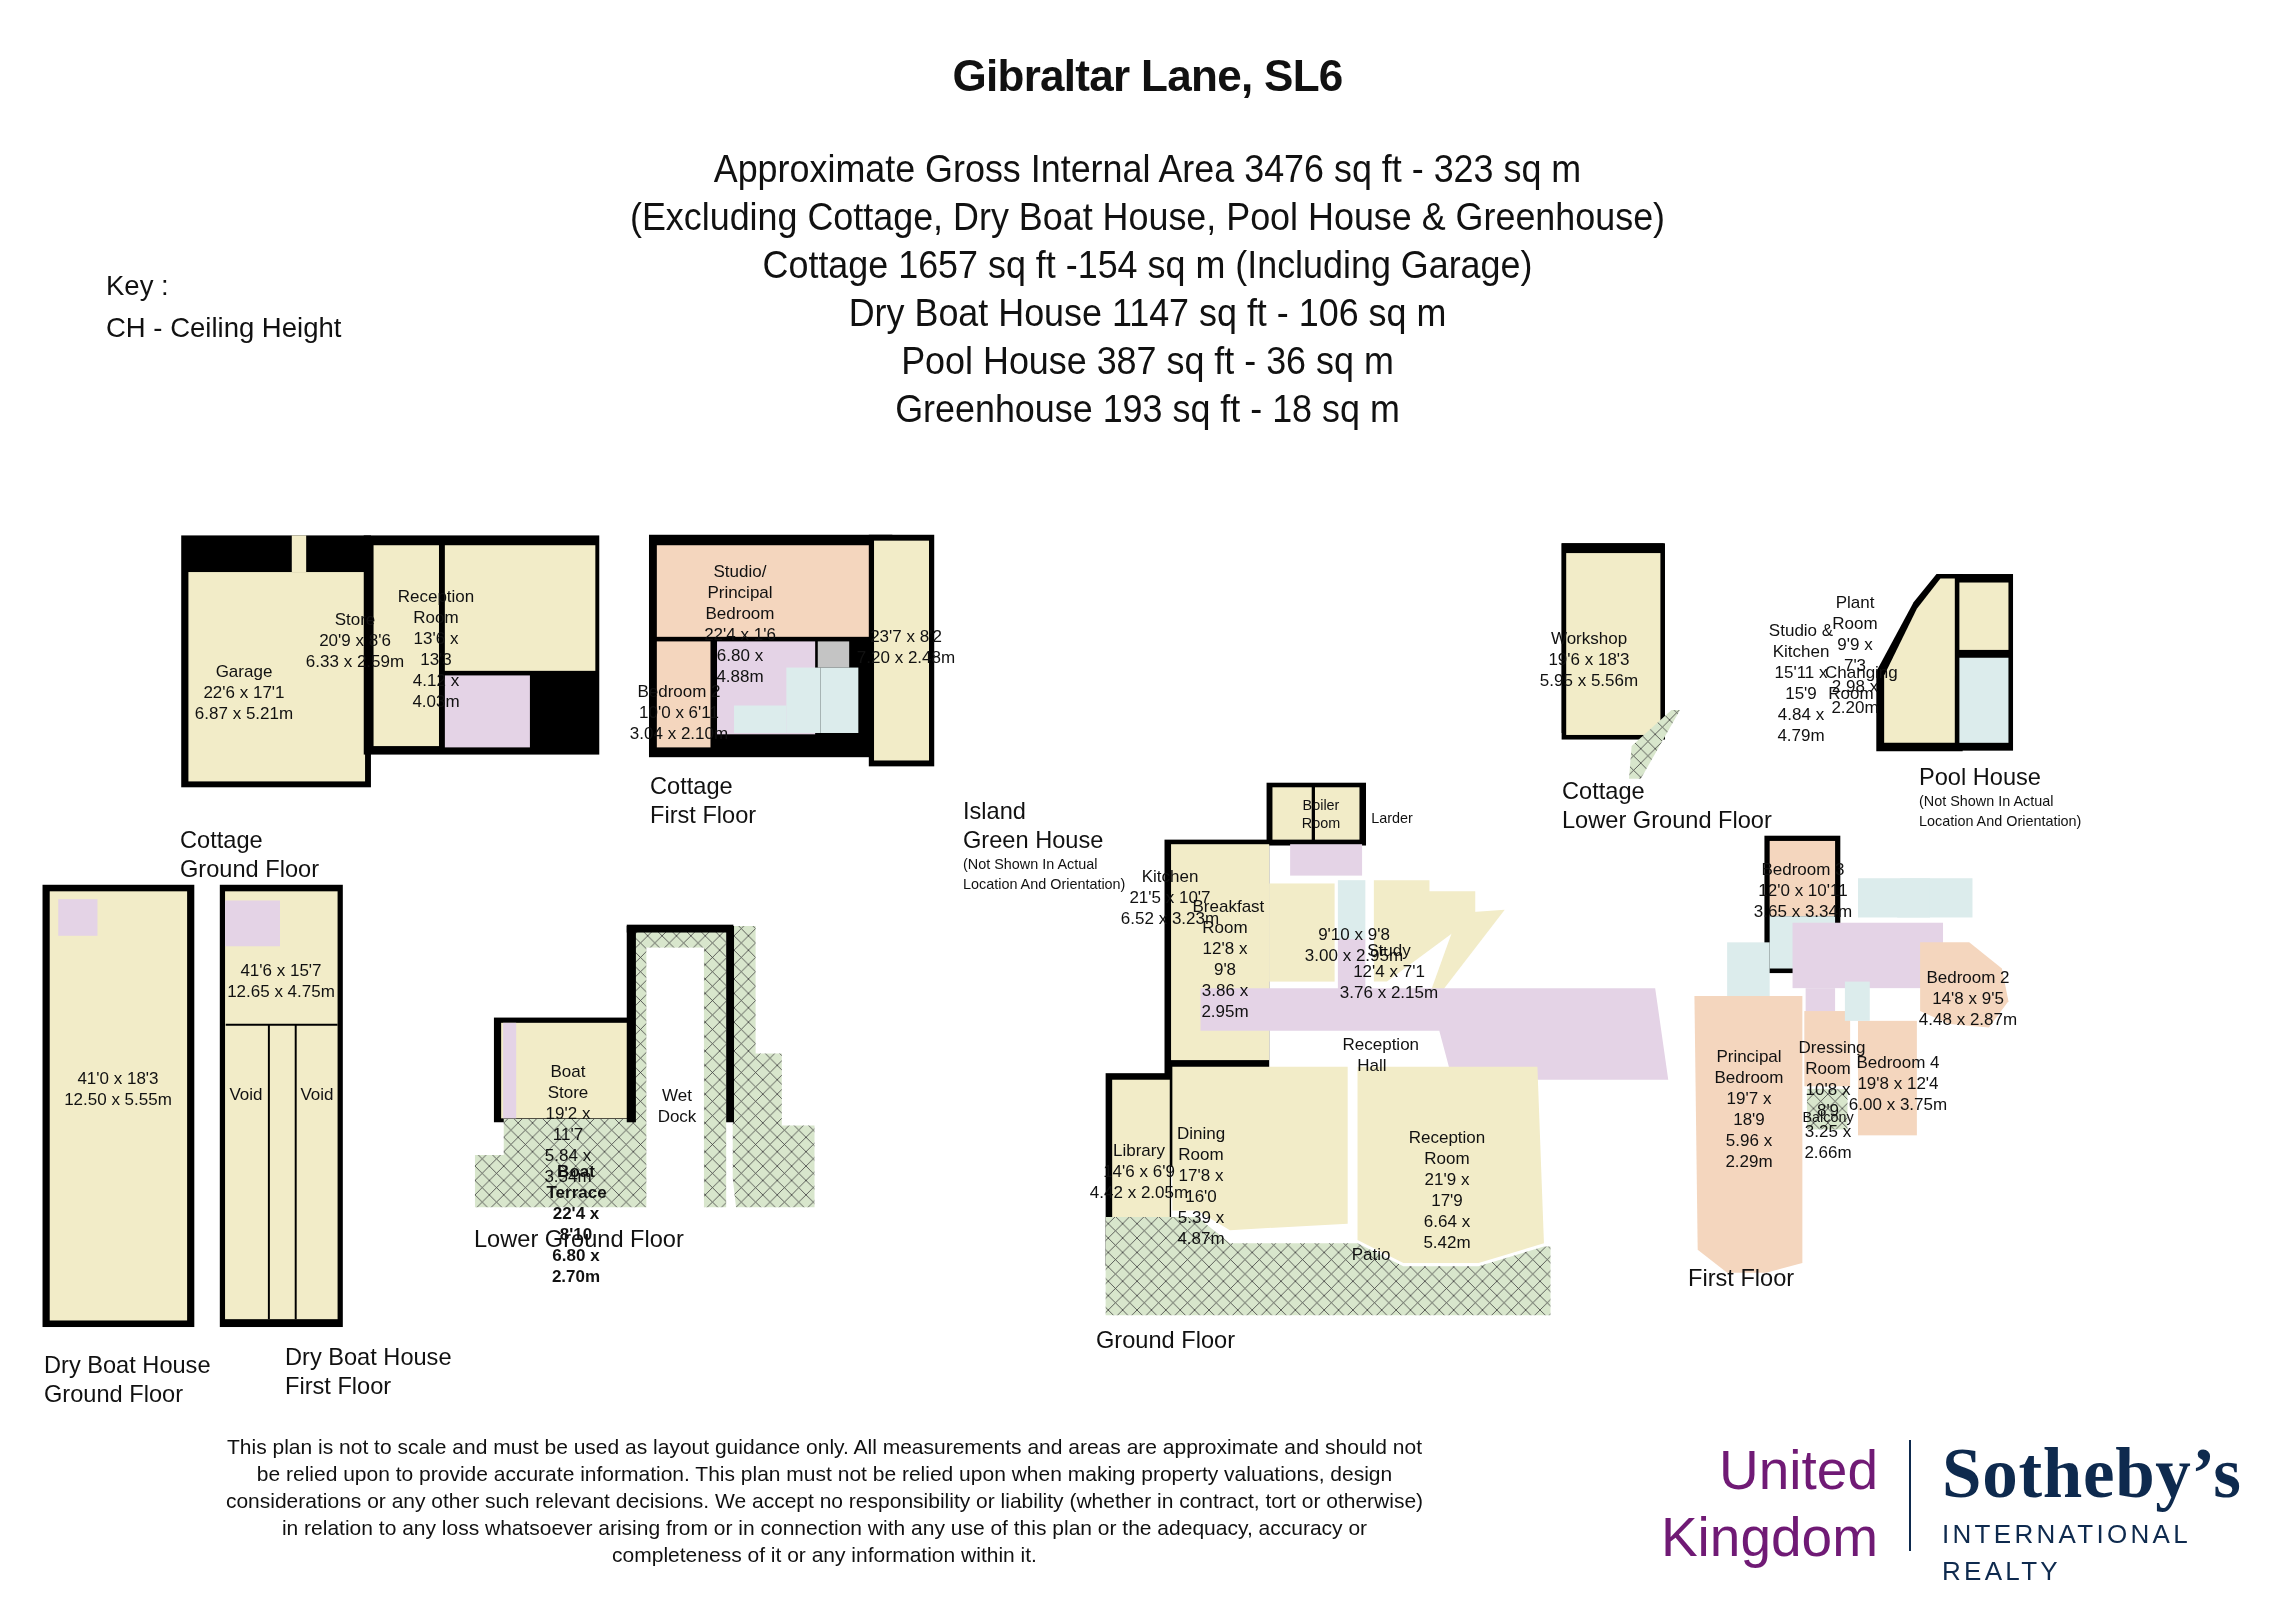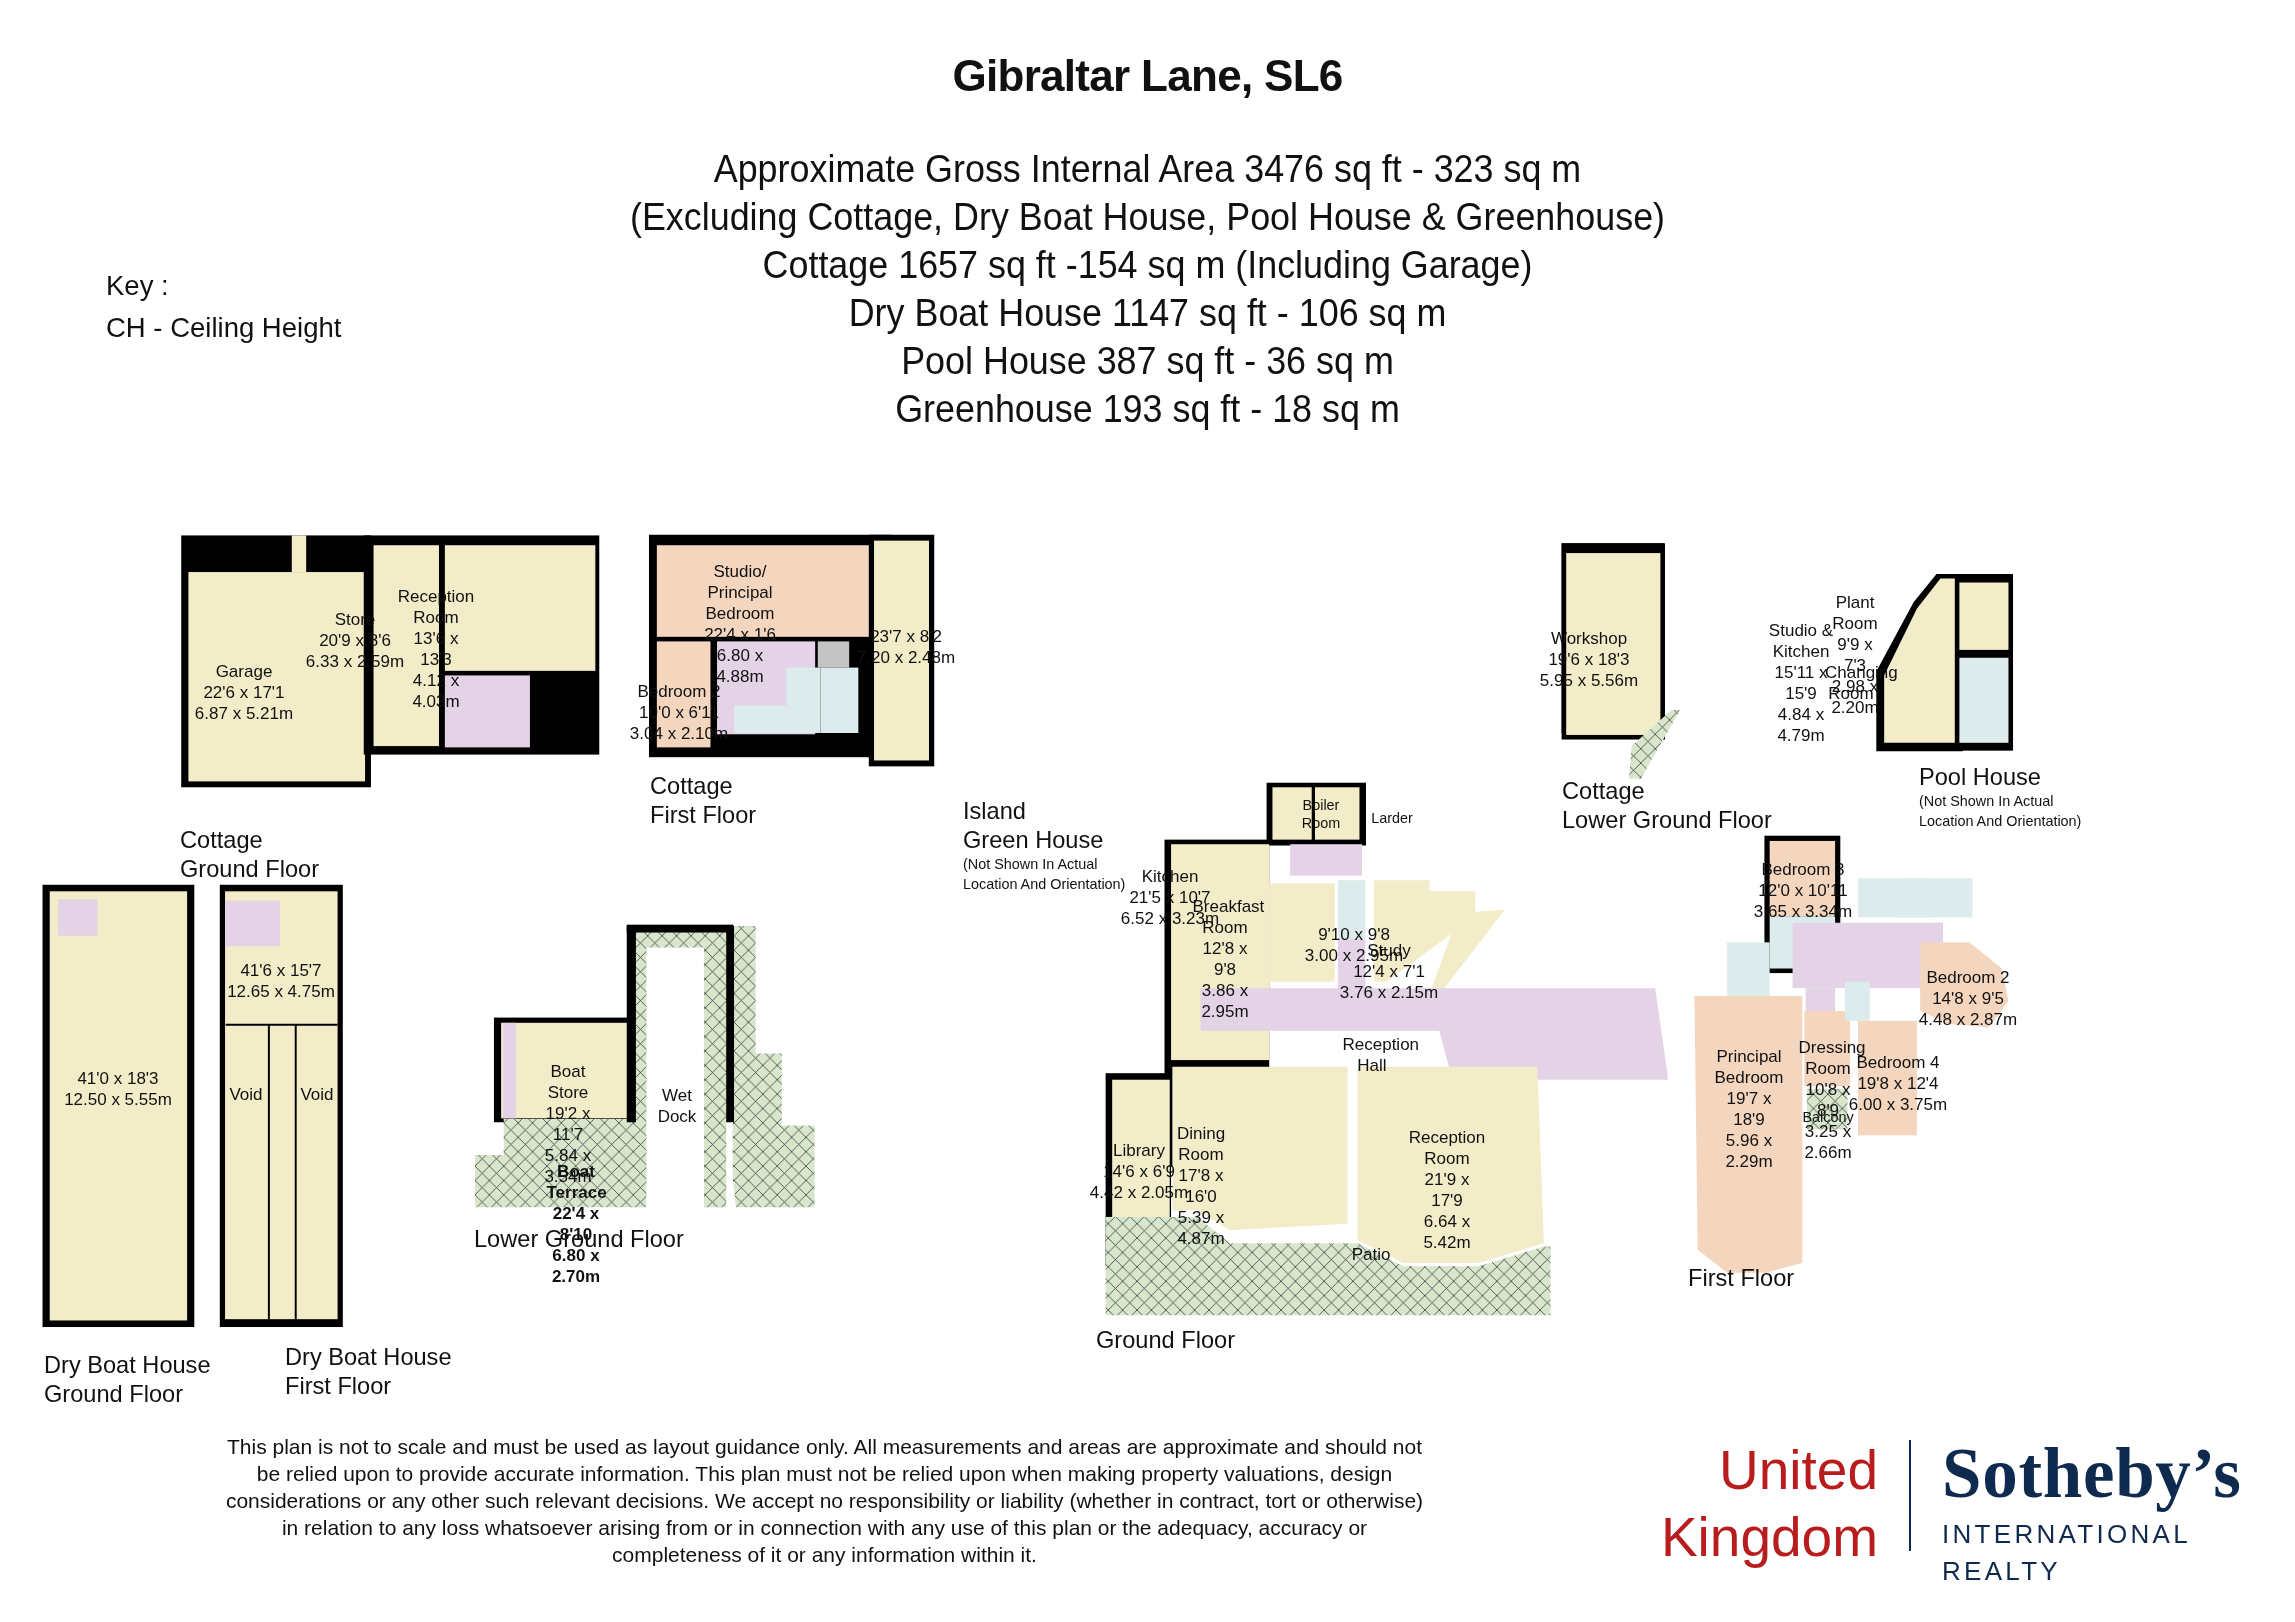--- a/index.html
+++ b/index.html
@@ -18,21 +18,21 @@
   .room-l { fill: #e4d3e6; }
   .room-b { fill: #dcecec; }
   .room-g { fill: url(#hatch); }
   .room-s { fill: #c4c4c4; }
   .lbl { position: absolute; text-align: center; font-size: 17px; line-height: 21px; color: #111;
          transform: translateX(-50%); white-space: nowrap; }
   .lbl.sm { font-size: 14.4px; line-height: 18.3px; }
   .plan-name { position: absolute; font-size: 23.6px; line-height: 29px; color: #111; white-space: nowrap; }
   .plan-name .note { font-size: 14.4px; line-height: 19.6px; }
   .disclaimer { left: 216px; width: 1217px; top: 1433px; text-align: center; font-size: 21px; line-height: 27px; }
-  .brand-left { left: 1636px; top: 1437px; text-align: right; width: 242px; font-size: 55px; line-height: 67px; color: #b91c1c; font-weight: 300; }
+  .brand-left { left: 1636px; top: 1437px; text-align: right; width: 242px; font-size: 55px; line-height: 67px; color: #701a75; font-weight: 300; }
   .brand-sep { left: 1909px; top: 1440px; width: 2px; height: 111px; background: #0e2a4e; }
   .brand-right { left: 1942px; top: 1434px; color: #0e2a4e; }
   .brand-right .sothebys { font-family: "Liberation Serif", "DejaVu Serif", serif; font-size: 71px; font-weight: bold; line-height: 79px; letter-spacing: 0.7px; }
   .brand-right .realty { font-size: 26px; letter-spacing: 3.3px; line-height: 37px; margin-top: 2.6px; }
 </style>
 </head>
 <body>
 
 <div class="abs title">Gibraltar Lane, SL6</div>
 <div class="abs area-lines">

